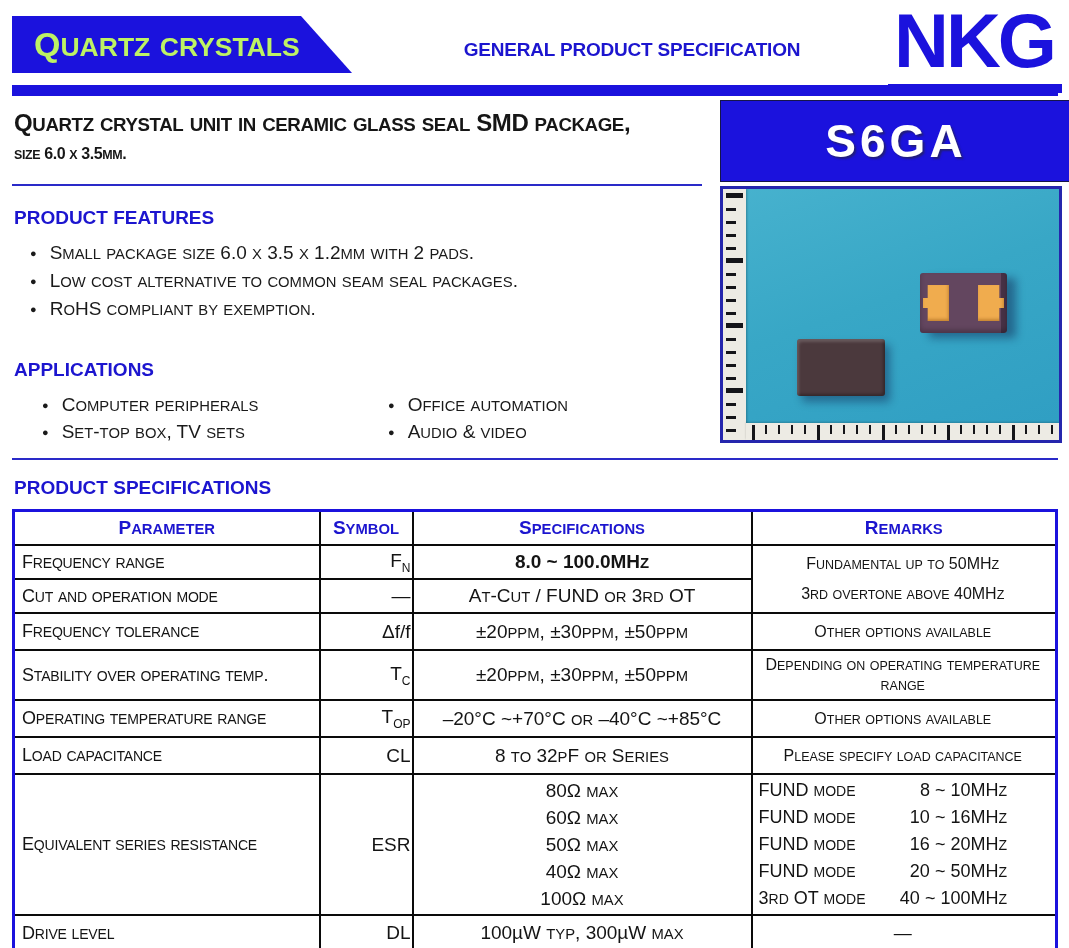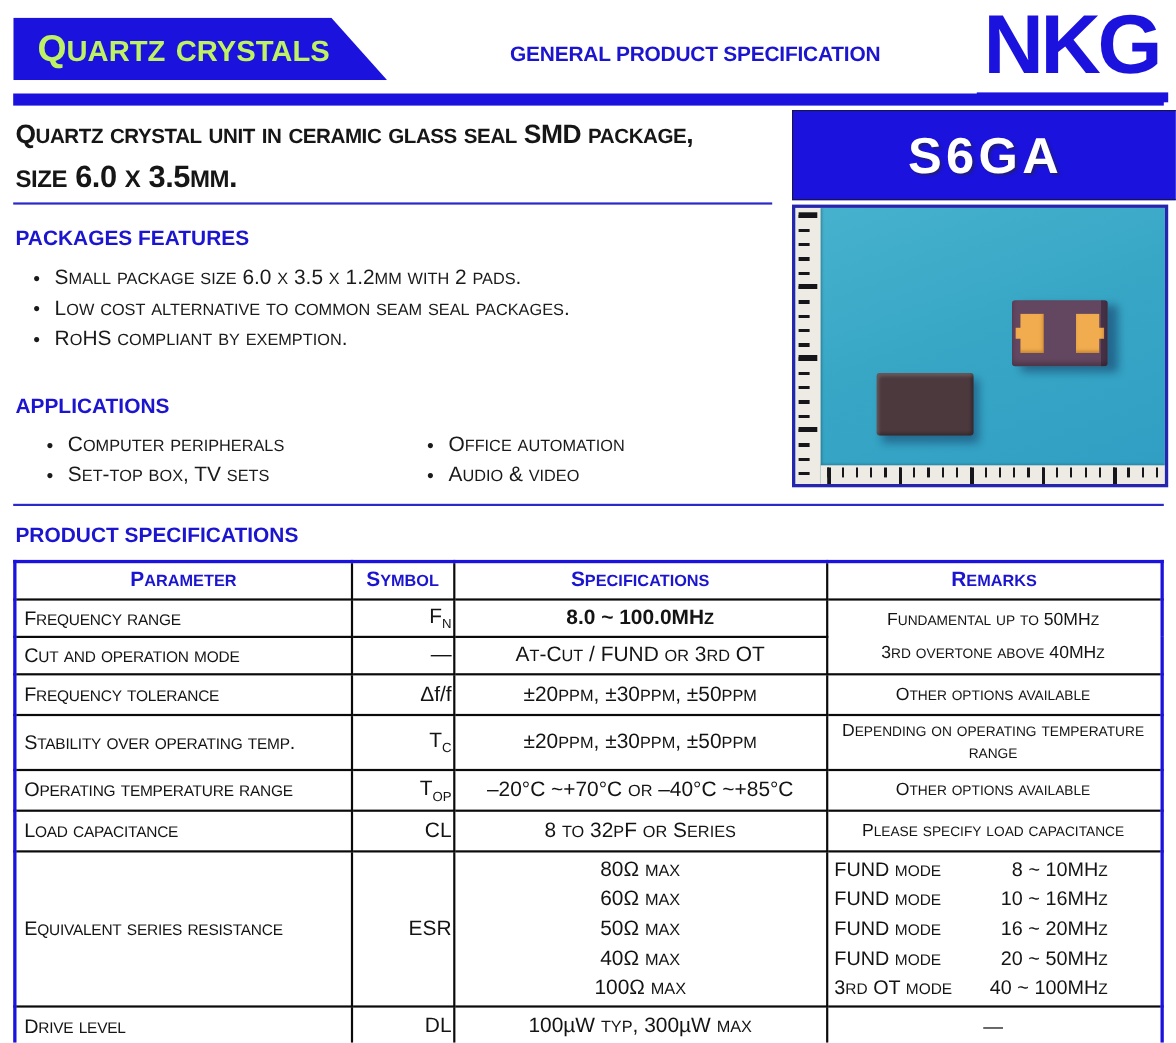--- a/index.html
+++ b/index.html
@@ -16,21 +16,21 @@
   .doc-type{position:absolute;left:432px;top:39px;width:400px;text-align:center;
             color:var(--tblue);font-size:19px;font-weight:bold;letter-spacing:-0.2px;}
   .logo{position:absolute;left:886px;top:2px;width:176px;height:78px;color:var(--blue);
         font-size:76px;font-weight:bold;letter-spacing:-3px;text-align:center;line-height:78px;}
   .logo-rule{position:absolute;left:888px;top:84px;width:174px;height:9px;background:var(--blue);}
   .top-bar{position:absolute;left:12px;top:85px;width:1046px;height:11px;background:var(--blue);}
 
   
   .title-l1{position:absolute;left:14px;top:109px;font-size:24px;font-weight:bold;color:#161616;
             letter-spacing:-0.4px;white-space:nowrap;}
-  .title-l2{position:absolute;left:14px;top:145px;font-size:28px;font-weight:bold;color:#161616;
+  .title-l2{position:absolute;left:14px;top:145px;font-size:16px;font-weight:bold;color:#161616;
             letter-spacing:-0.4px;white-space:nowrap;}
   .title-rule{position:absolute;left:12px;top:184px;width:690px;height:2px;background:#2a2ac8;}
   .sec-heading{position:absolute;left:14px;color:var(--tblue);font-size:19px;font-weight:bold;}
   .h-features{top:207px;}
   .h-apps{top:359px;}
   .h-specs{top:477px;}
   .li{position:absolute;display:flex;align-items:center;height:26px;font-size:19px;color:#1a1a1a;white-space:nowrap;}
   .bullet{font-size:11px;margin-right:13px;color:#1a1a1a;}
   .f0{left:30px;top:240px;} .f1{left:30px;top:268px;} .f2{left:30px;top:296px;}
   .a00{left:42px;top:392px;} .a01{left:42px;top:419px;}
@@ -91,21 +91,21 @@
   <div class="banner">Q<span class="sc">UARTZ</span> <span class="sc">CRYSTALS</span></div>
   <div class="doc-type">GENERAL PRODUCT SPECIFICATION</div>
   <div class="logo">NKG</div>
   <div class="logo-rule"></div>
   <div class="top-bar"></div>
 
   <div class="title-l1">Q<span class="sc">UARTZ</span> <span class="sc">CRYSTAL</span> <span class="sc">UNIT</span> <span class="sc">IN</span> <span class="sc">CERAMIC</span> <span class="sc">GLASS</span> <span class="sc">SEAL</span> SMD <span class="sc">PACKAGE</span>,</div>
   <div class="title-l2"><span class="sc">SIZE</span> 6.0 <span class="sc">X</span> 3.5<span class="sc">MM</span>.</div>
   <div class="title-rule"></div>
 
-  <div class="sec-heading h-features">PACKAGES FEATURES</div>
+  <div class="sec-heading h-features">PRODUCT FEATURES</div>
   <div class="li f0">
     <span class="bullet">●</span>
     <span>S<span class="sc">MALL</span> <span class="sc">PACKAGE</span> <span class="sc">SIZE</span> 6.0 <span class="sc">X</span> 3.5 <span class="sc">X</span> 1.2<span class="sc">MM</span> <span class="sc">WITH</span> 2 <span class="sc">PADS</span>.</span>
   </div>
   <div class="li f1">
     <span class="bullet">●</span>
     <span>L<span class="sc">OW</span> <span class="sc">COST</span> <span class="sc">ALTERNATIVE</span> <span class="sc">TO</span> <span class="sc">COMMON</span> <span class="sc">SEAM</span> <span class="sc">SEAL</span> <span class="sc">PACKAGES</span>.</span>
   </div>
   <div class="li f2">
     <span class="bullet">●</span>

